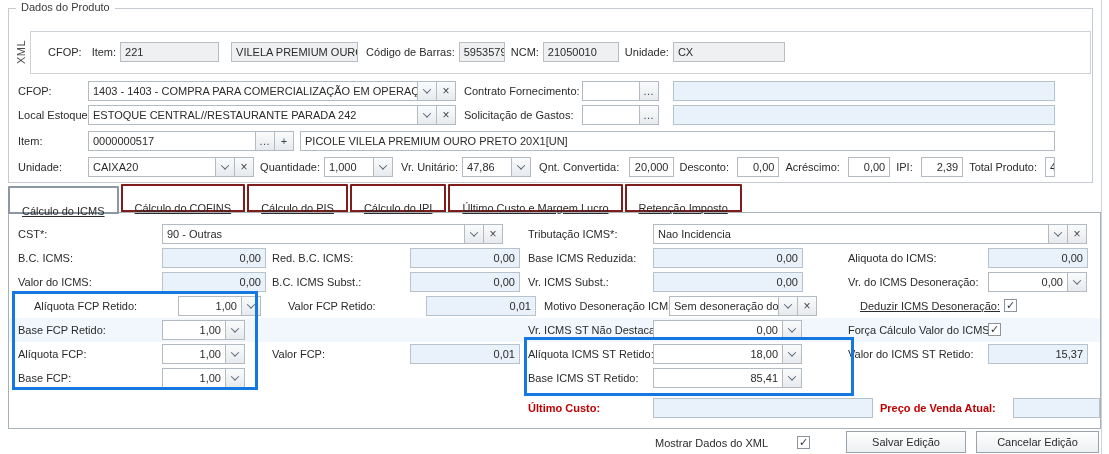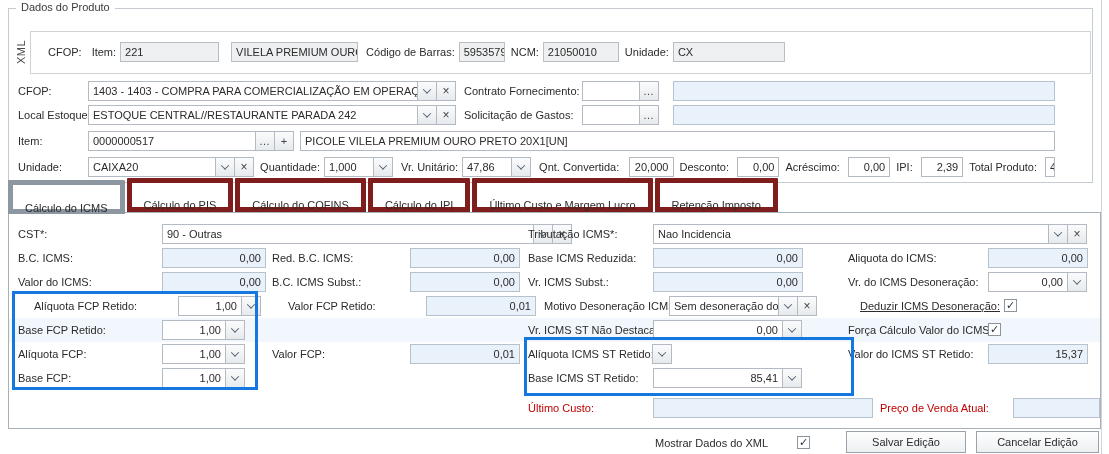--- a/index.html
+++ b/index.html
@@ -2,21 +2,21 @@
 <html><head>
 <meta charset="utf-8">
 <style>
   * { margin:0; padding:0; box-sizing:border-box; }
   html,body { background:#fff; }
   body { font-family:"Liberation Sans", sans-serif; }
   .wrap { position:relative; width:1109px; height:454px; background:#fff; overflow:hidden;
           font-size:11px; color:#2b2b2b; }
 
   .lbl { line-height:20px; white-space:nowrap; }
-  .red { color:#c00000; }
+  .red { color:#c00000;font-weight:bold; }
 
   .fld { height:20px; border:1px solid #b4bac1; background:#fff; padding:0 4px;
          line-height:18px; white-space:nowrap; overflow:hidden; display:inline-block; }
   .grey { background:#eef0f1; border-color:#b9bec3; }
   .ro   { background:#e9f1fa; border-color:#b7c2cf; }
   .num  { text-align:right; }
   .grow { flex:1; }
 
   .btn { width:20px; height:20px; border:1px solid #b4bac1;
          background:linear-gradient(#fafbfc,#e7eaed); display:inline-flex;
@@ -34,39 +34,39 @@
 
   .grp { position:absolute; left:8px; top:8px; width:1085px; height:175px; border:1px solid #c5cbd1; }
   .grp-title { position:absolute; left:16px; top:1px; background:#fff; padding:0 5px;
                line-height:13px; color:#3a3a3a; z-index:2; }
   .xmlgrp { position:absolute; left:30px; top:31px; width:1061px; height:43px; border:1px solid #ced3d8; }
   .xmllbl { position:absolute; left:1px; top:46px; width:40px; text-align:center;
             transform:rotate(-90deg); color:#4a4a4a; letter-spacing:.5px; }
 
   .tabstrip { position:absolute; left:8px; top:189px; height:24px; display:flex;
               align-items:flex-end; z-index:3; }
-  .tab { height:21px; line-height:20px; padding:12px 12px; border:5px solid #7f1d1d;
+  .tab { height:21px; line-height:20px; padding:12px 12px; border:2px solid #7f1d1d;
          background:#fff; margin-right:2px; margin-bottom:1px; border-radius:1px 1px 0 0;
-         white-space:nowrap; }
+         white-space:nowrap;text-decoration:underline; }
   .tab.active { height:24px; line-height:23px; border-color:#8d97a1; margin-bottom:-1px;
                 background:#fff; }
 
   .panel { position:absolute; left:8px; top:212px; width:1093px; height:217px;
            border:1px solid #a8b0b8; background:#fff; }
   .stripe { position:absolute; left:9px; top:318px; width:1091px; height:24px; background:#f1f7fc; }
 
   .prow { position:absolute; left:0; width:1109px; height:20px; }
   .c  { position:absolute; top:0; }
   .cgrp { position:absolute; top:0; display:flex; }
 
   .w36{width:52px}.w44{width:44px}.w46px{width:46px}.w58{width:58px}
   .w64{width:64px}.w76{width:76px}.w80{width:80px}.w87{width:87px}.w99{width:99px}
   .w100{width:100px}.w104{width:104px}.w110{width:110px}.w112{width:112px}.w127{width:127px}
   .w130{width:130px}.w134{width:134px}.w150{width:150px}.w168{width:168px}.w220{width:220px}
-  .w257{width:257px}.w311{width:372px}.w330{width:330px}.w396{width:396px}
+  .w257{width:257px}.w311{width:303px}.w330{width:330px}.w396{width:396px}
 
   .chk { position:absolute; width:13px; height:13px; border:1px solid #8b95a0; background:#fff;
          font-size:11px; line-height:11px; text-align:center; color:#30363b; }
 
   .hl { position:absolute; border:3px solid #1577e0; pointer-events:none; z-index:5; }
 
   .pbtn { position:absolute; height:22px; border:1px solid #9aa3ab;
           background:linear-gradient(#fefefe,#edf0f2); text-align:center; line-height:20px; }
   .edge { position:absolute; left:1101px; top:0; width:1px; height:454px; background:#cfd4d8; }
 </style>
@@ -152,22 +152,22 @@
     <span class="lbl ml6">Acréscimo:</span>
     <span class="fld num w44 ml8">0,00</span>
     <span class="lbl ml6">IPI:</span>
     <span class="fld num w44 ml8">2,39</span>
     <span class="lbl ml6">Total Produto:</span>
     <span class="fld num grow ml8">47,86</span>
   </div>
 
   <div class="tabstrip">
     <span class="tab active">Cálculo do ICMS</span>
+    <span class="tab">Cálculo do COFINS</span>
     <span class="tab">Cálculo do PIS</span>
-    <span class="tab">Cálculo do COFINS</span>
     <span class="tab">Cálculo do IPI</span>
     <span class="tab">Último Custo e Margem Lucro</span>
     <span class="tab">Retenção Imposto</span>
   </div>
 
   <div class="panel"></div>
   <div class="stripe"></div>
 
   <div class="prow" style="top:224px;">
     <span class="c lbl" style="left:18px;">CST*:</span>
@@ -261,20 +261,21 @@
     <span class="cgrp" style="left:162px;">
       <span class="fld num w64">1,00</span>
       <span class="btn">
           <i class="chev"></i>
         </span>
     </span>
     <span class="c lbl" style="left:272px;">Valor FCP:</span>
     <span class="c fld ro num w110" style="left:410px;">0,01</span>
     <span class="c lbl" style="left:528px;">Alíquota ICMS ST Retido:</span>
     <span class="cgrp" style="left:653px;">
+      <span class="fld num w130">18,00</span>
       <span class="btn">
           <i class="chev"></i>
         </span>
     </span>
     <span class="c lbl" style="left:848px;">Valor do ICMS ST Retido:</span>
     <span class="c fld ro num w100" style="left:988px;">15,37</span>
   </div>
 
   <div class="prow" style="top:368px;">
     <span class="c lbl" style="left:18px;">Base FCP:</span>

